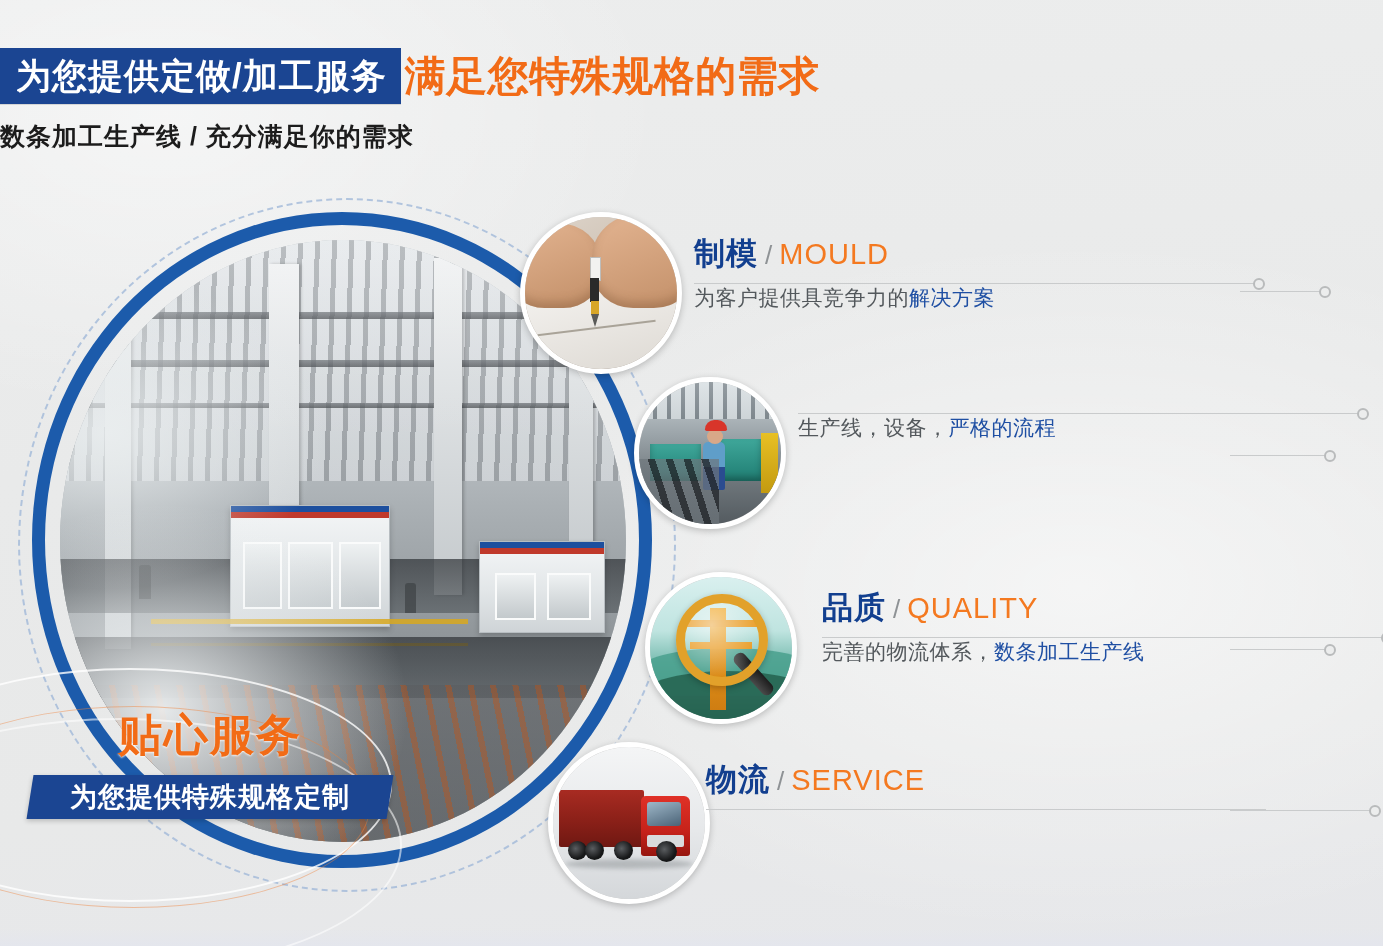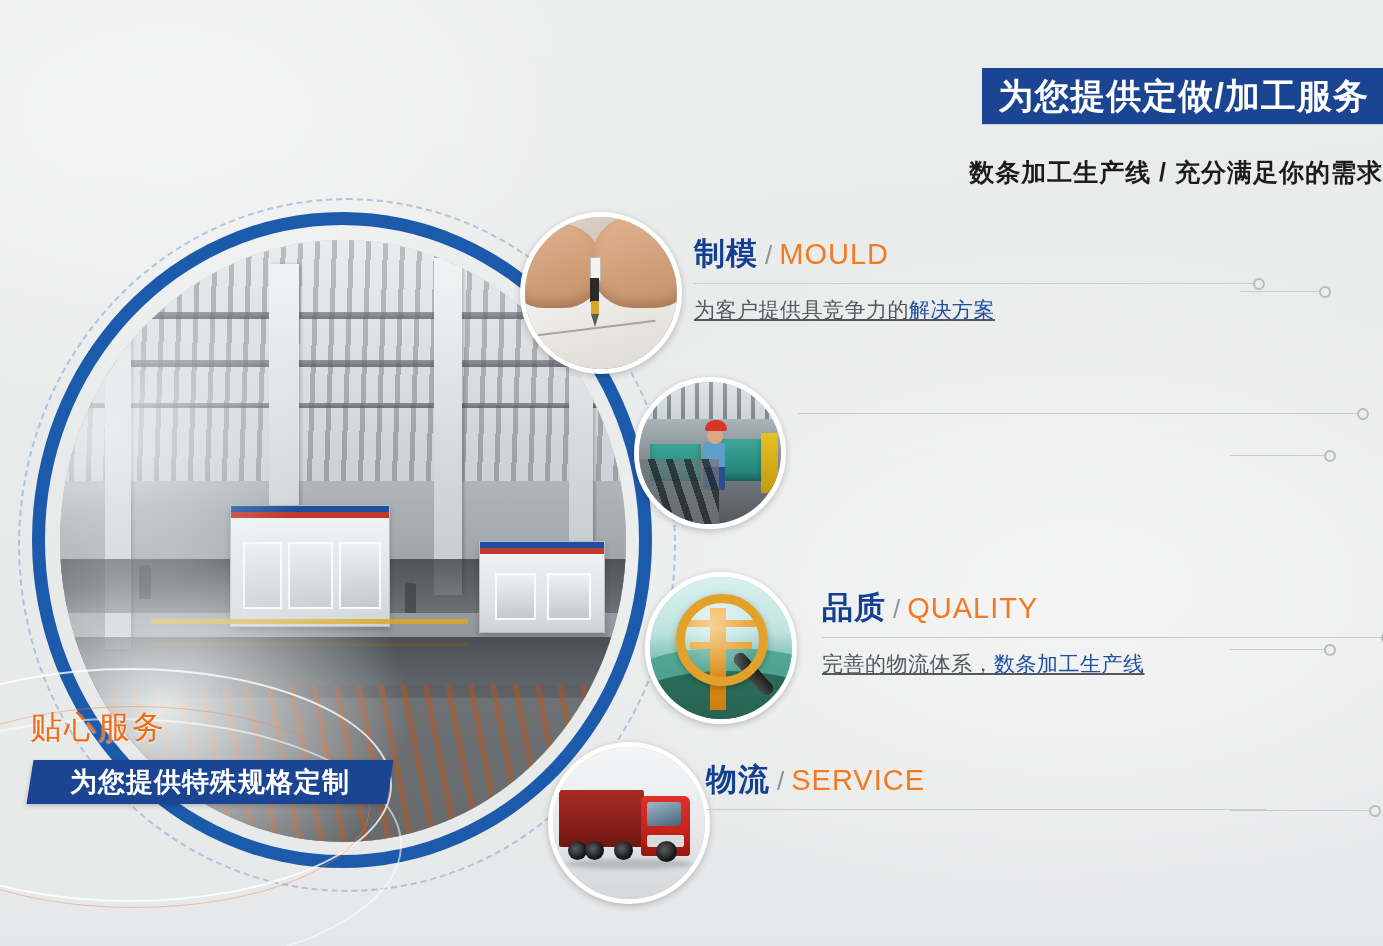--- a/index.html
+++ b/index.html
@@ -33,22 +33,22 @@
     left: 0; right: 0; bottom: 0;
     height: 18px;
     background: linear-gradient(180deg, rgba(229,231,238,0) 0%, #e4e6ed 100%);
     pointer-events: none;
   }
 
   
   .header {
     position: absolute;
     left: 0; right: 0;
-    top: 68px;
-    text-align: right;
+    top: 48px;
+    text-align: left;
   }
   .title-row {
     display: inline-flex;
     align-items: stretch;
     height: 56px;
   }
   .title-badge {
     background: #1b4592;
     color: #ffffff;
     font-size: 35px;
@@ -62,26 +62,25 @@
   .title-orange {
     color: #f26b16;
     font-size: 41px;
     font-weight: bold;
     line-height: 56px;
     white-space: nowrap;
     padding-left: 4px;
     letter-spacing: 0.5px;
   }
   .subtitle {
-    margin-top: 32px;
+    margin-top: 16px;
     font-size: 25px;
     font-weight: bold;
     color: #1c1c1c;
     letter-spacing: 1px;
-    padding-left: 43px;
   }
 
   
   .ring-wrap {
     position: absolute;
     left: 18px;
     top: 198px;
     width: 660px;
     height: 700px;
   }
@@ -192,22 +191,23 @@
 
   
   .service-block {
     position: absolute;
     left: 30px;
     top: 706px;
     width: 360px;
   }
   .service-title {
     color: #f26b16;
-    font-size: 32px;
-    font-weight: normal;
+    font-size: 44px;
+    font-weight: bold;
+    text-align: center;
     letter-spacing: 2px;
     text-shadow: 0 1px 2px rgba(255,255,255,0.85);
   }
   .service-banner {
     margin-top: 10px;
     background: #1b4592;
     color: #ffffff;
     font-size: 27px;
     font-weight: bold;
     line-height: 44px;
@@ -263,26 +263,24 @@
   .rule-dot {
     position: absolute;
     right: -11px;
     top: -5px;
     width: 8px; height: 8px;
     border-radius: 50%;
     border: 2px solid #b9bbbc;
     background: #eceded;
   }
   .feature-desc {
-    margin-top: 12px;
     font-size: 21px;
     color: #53585c;
     white-space: nowrap;
     letter-spacing: 0.5px;
-    text-decoration: underline;
   }
   .feature-desc .hl { color: #1f4fa3; }
 
   
   .art-mould { position:absolute; inset:0; background: linear-gradient(150deg,#dfd6cc 0%,#cfc3b6 40%,#b9ada0 100%); }
   .am-paper { position:absolute; left:-6%; bottom:0; width:112%; height:52%;
               background: linear-gradient(170deg,#f3f1ee,#dedad4); transform: rotate(-5deg); }
   .am-rule  { position:absolute; left:8%; bottom:26%; width:78%; height:2px; background:#a9a398; transform: rotate(-7deg); }
   .am-hand  { position:absolute; border-radius:46% 46% 40% 40%;
               background: linear-gradient(160deg,#e3b491,#c28f68); box-shadow: inset 0 -6px 10px rgba(120,80,50,0.35); }
@@ -336,20 +334,21 @@
 <body>
 
 <div id="stage">
 
   <div class="bg-sheen"></div>
   <div class="bg-bottomband"></div>
 
   <div class="header">
     <div class="title-row">
       <div class="title-badge">为您提供定做/加工服务</div>
+      <div class="title-orange">满足您特殊规格的需求</div>
     </div>
     <div class="subtitle">数条加工生产线 / 充分满足你的需求</div>
   </div>
 
   <div class="ring-wrap">
     <div class="ring-dashed"></div>
     <div class="ring-blue"></div>
 
     <div class="photo-mask">
       <div class="factory">
@@ -439,20 +438,23 @@
         <div class="ap-yellow" style="left:86%; top:36%; width:12%; height:42%;"></div>
         <div class="ap-body" style="left:45%; top:42%; width:22px; height:48px;"></div>
         <div class="ap-head" style="left:48%; top:33%;"></div>
         <div class="ap-hat" style="left:46.5%; top:27%;"></div>
         <div class="ap-logs"></div>
       </div>
     </div>
     <div class="feature-body" style="left:164px; top:22px; width:560px;">
       <div class="feature-rule">
         <span class="rule-dot"></span>
+      </div>
+      <div class="feature-desc">
+        <span>生产线，设备，</span><span class="hl">严格的流程</span>
       </div>
     </div>
   </div>
 
   <div class="feature" style="left:645px; top:572px;">
     <div class="feature-thumb" style="left:0; top:0; width:142px; height:142px;">
       <div class="art-qual">
         <div class="aq-hill" style="top:50%; height:34%;"></div>
         <div class="aq-hill" style="top:66%; height:40%; background:#24614f;"></div>
         <div class="aq-tower" style="left:42%; top:22%; width:16px; height:72%;"></div>

